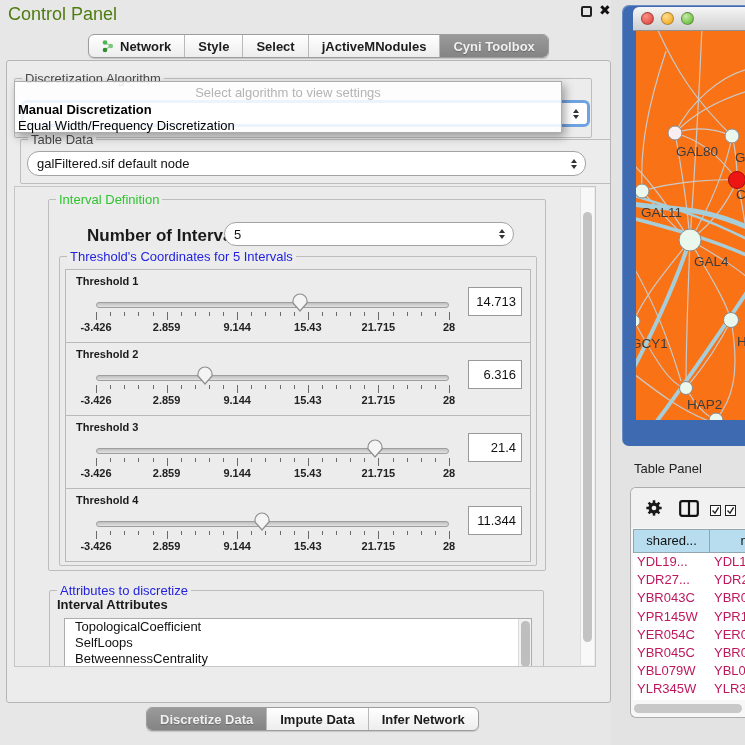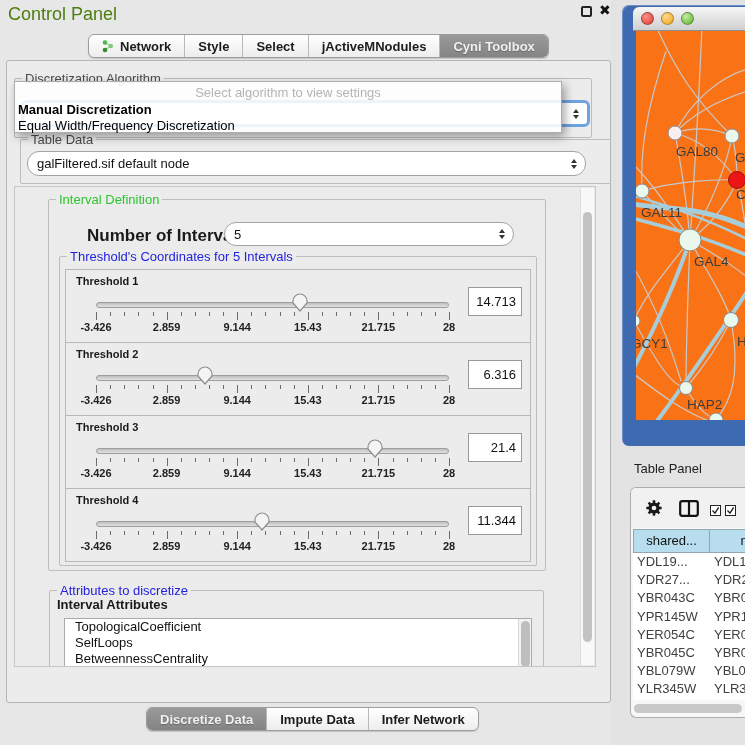--- a/index.html
+++ b/index.html
@@ -104,21 +104,21 @@
   .net-canvas { position:absolute; left:14px; top:26px; right:0; bottom:26px; background:#f97316; overflow:hidden; }
 
   .tp-title { left:634px; top:461px; font-size:13px; color:#222; }
   .tp-box { left:630px; top:487px; width:115px; height:231px; background:#F7F7F7;
             border:1px solid #ACACAC; border-right:none; border-radius:6px 0 0 6px; overflow:hidden; }
   .tp-toolbar { position:absolute; left:0; top:0; right:0; height:40px; background:#F1F1F1; }
   .tp-header { position:absolute; left:2px; top:41px; right:0; height:24px; overflow:hidden; display:flex; }
   .tp-hcell { height:24px; background:#B7DDEF; border:1px solid #93A5AE; margin-right:-1px;
               text-align:center; line-height:22px; font-size:13px; color:#111; flex:none; }
   .tp-rows { position:absolute; left:2px; top:65px; width:113px; height:147px; background:#FFFFFF; overflow:hidden; }
-  .tp-row { display:flex; height:18.2px; line-height:18px; font-size:13px; color:#404040; }
+  .tp-row { display:flex; height:18.2px; line-height:18px; font-size:13px; color:#be185d; }
   .tp-c1 { width:77px; padding-left:4px; flex:none; white-space:nowrap; }
   .tp-c2 { padding-left:4px; flex:none; white-space:nowrap; }
   .tp-hscroll { position:absolute; left:3px; bottom:4px; width:108px; height:9px; border-radius:5px; background:#C8C8C8; }
 </style>
 </head>
 <body>
 
 <div class="stage">
 
   <div class="abs titlebar">

